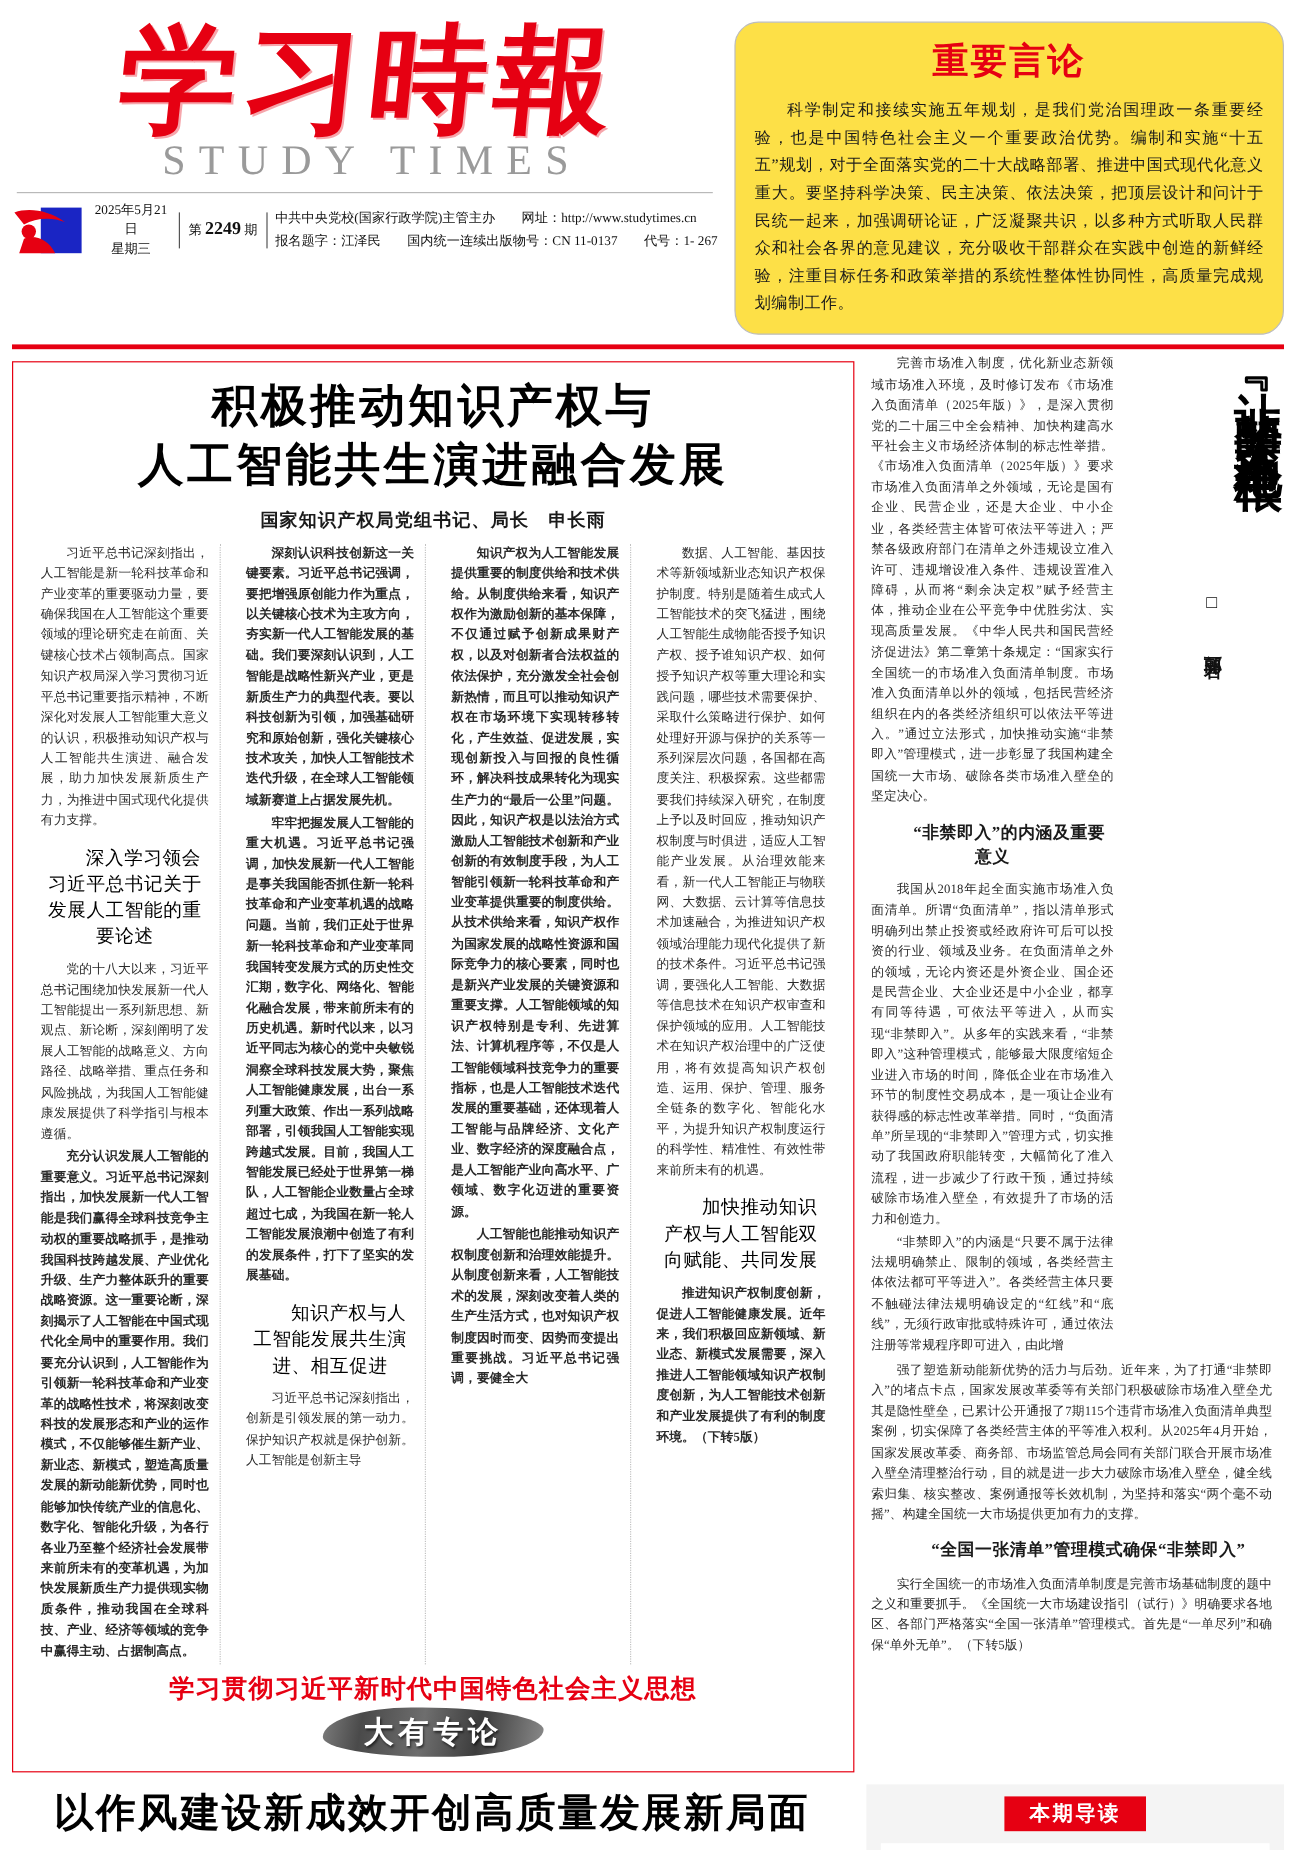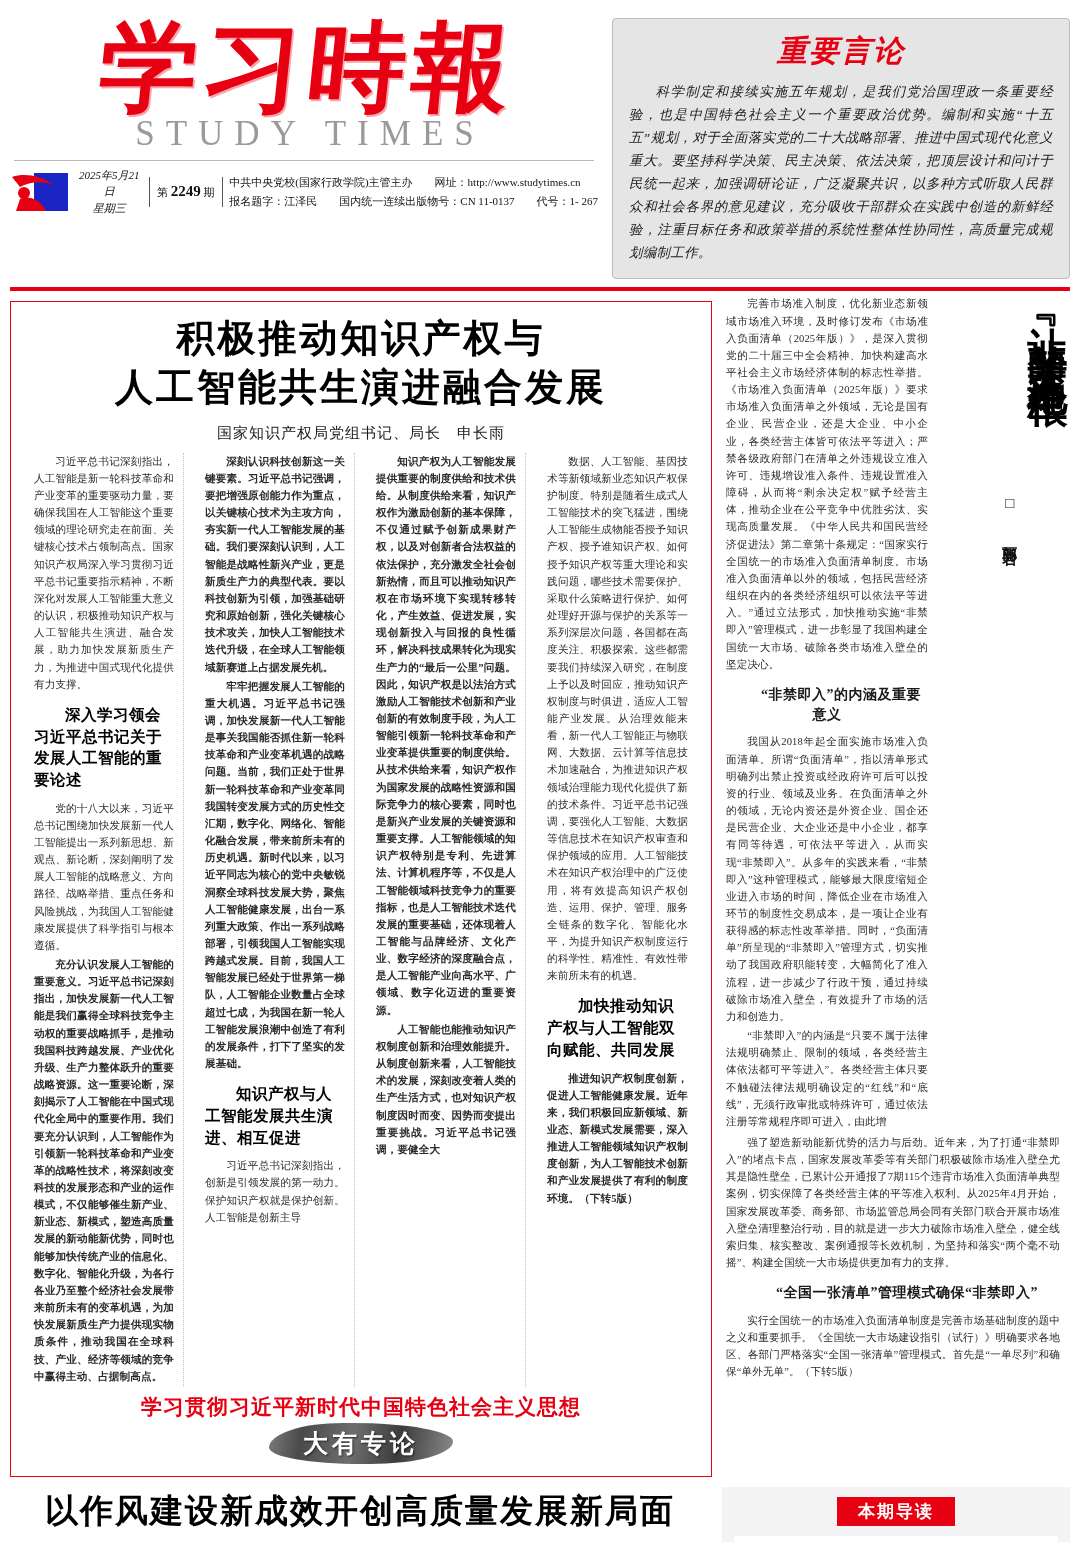--- a/index.html
+++ b/index.html
@@ -37,32 +37,31 @@
     margin-top:-6px;
     padding-left:12px;
   }
   .mast-rule{border-top:1px solid #b9b9b9;margin:6px 4px 0 4px;}
   .mast-info{display:flex;align-items:center;margin-top:6px;font-size:10.5px;color:#111;}
   .mast-emblem{
     width:58px;height:42px;position:relative;flex:0 0 auto;margin-right:8px;
   }
   .em-blue{position:absolute;right:0;top:2px;width:34px;height:38px;background:#1a25c4;}
   .em-red{position:absolute;left:0;top:0;width:46px;height:42px;}
-  .mast-date{width:92px;text-align:center;line-height:1.5;font-size:11px;font-style:italic;}
+  .mast-date{width:92px;text-align:center;line-height:1.5;font-size:11px;}
   .mast-sep{width:1px;height:30px;background:#555;margin:0 7px;}
   .mast-issue{font-size:11px;white-space:nowrap;}
   .mast-issue b{font-size:15px;}
   .mast-pub{line-height:1.65;font-size:11px;white-space:nowrap;}
 
   .mast-right{flex:1;margin-left:14px;margin-top:4px;}
   .important-box{
-    border:1px solid #bdbdbd;border-radius:4px;
+    border:1px solid #bdbdbd;border-radius:20px;
     padding:10px 16px 14px 16px;
-    background:#e5e5e5;
-    font-style:italic;
+    background:#fde047;
   }
   .important-title{
     text-align:center;color:#e60012;font-weight:bold;font-size:30px;
     font-family:"DejaVu Sans","Liberation Sans",sans-serif;
     letter-spacing:2px;margin:2px 0 8px 0;
   }
   .important-body{
     font-size:13.4px;line-height:1.72;text-align:justify;text-indent:2em;
     font-family:"Liberation Serif",serif;letter-spacing:.4px;
   }
@@ -76,40 +75,40 @@
     padding:12px 14px 8px 14px;
     position:relative;
   }
   .feat-headline{
     text-align:center;font-weight:bold;
     font-family:"DejaVu Serif","Liberation Serif",serif;
     font-size:38px;line-height:1.28;letter-spacing:3px;color:#000;
   }
   .feat-byline{
     text-align:center;font-size:15px;margin-top:12px;margin-bottom:10px;
-    font-family:"Liberation Serif",serif;letter-spacing:1px;
+    font-family:"Liberation Serif",serif;letter-spacing:1px;font-weight:bold;
   }
   .feat-cols{
     display:flex;gap:12px;margin-top:4px;
   }
   .fcol{
     width:25%;box-sizing:border-box;padding:0 9px;
     border-right:1px dotted #c2c2c2;
   }
   .fcol:last-child{border-right:none;}
   .p{
     font-size:10.6px;line-height:1.62;text-align:justify;text-indent:2em;
     font-family:"Liberation Serif",serif;margin:0 0 2px 0;color:#2a2a2a;
     letter-spacing:.1px;
   }
   .p.lead-bold{font-weight:bold;}
   .sub-h{
-    font-weight:bold;font-size:15.5px;line-height:1.4;
-    font-family:"DejaVu Sans","Liberation Sans",sans-serif;
-    text-indent:2em;margin:12px 0 8px 0;letter-spacing:.5px;color:#000;
+    font-weight:normal;font-size:15.5px;line-height:1.4;
+    font-family:"DejaVu Sans","Liberation Sans",sans-serif;
+    text-indent:2em;margin:12px 0 8px 0;letter-spacing:.5px;color:#000;text-align:center;
   }
   .feat-banner{margin-top:6px;text-align:center;padding-bottom:4px;}
   .banner-red{
     color:#e60012;font-weight:bold;font-size:21px;letter-spacing:1px;
     font-family:"DejaVu Sans","Liberation Sans",sans-serif;
   }
   .banner-stamp{
     margin-top:2px;display:inline-block;position:relative;
     color:#ffffff;font-size:25px;font-weight:bold;letter-spacing:4px;
     font-family:"DejaVu Serif",serif;

